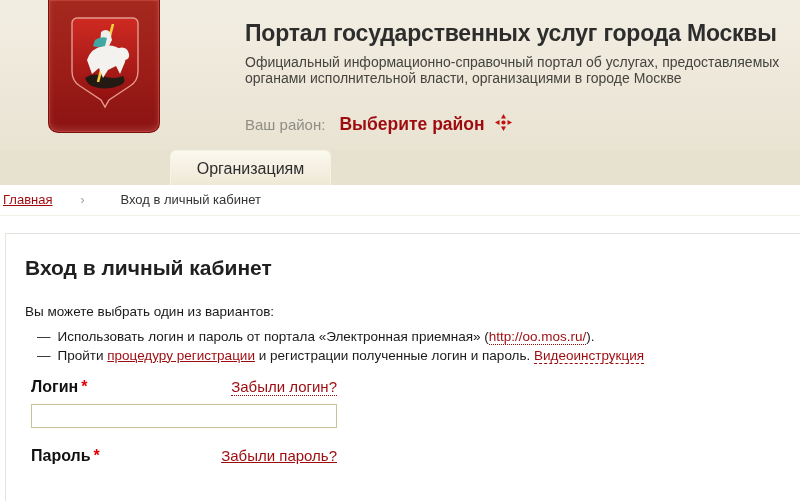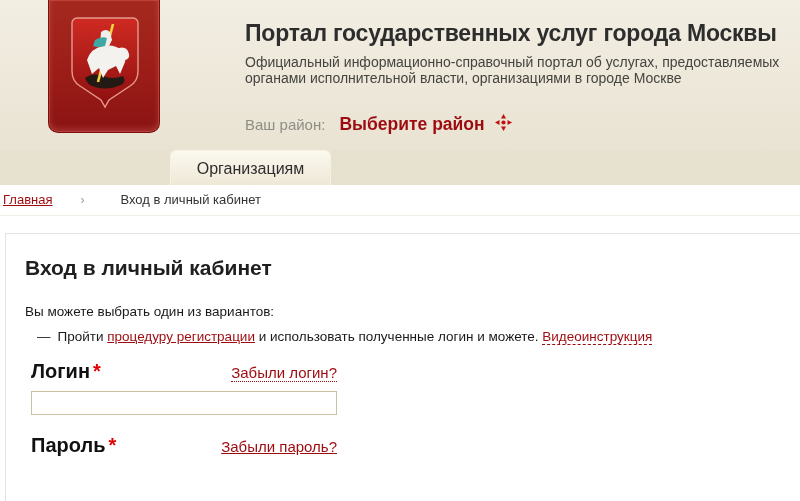--- a/index.html
+++ b/index.html
@@ -51,21 +51,21 @@
   .dash { margin-right:7px; }
   a.lnk { color:#9e0b0f; cursor:pointer; text-decoration:none; }
   a.lnk.solid  { text-decoration:underline; }
   a.lnk.dotted { border-bottom:1px dotted #9e0b0f; }
   a.lnk.dashed { border-bottom:1px dashed #9e0b0f; }
 
   
   .form { margin-top:13px; padding-left:6px; }
   .label-row { width:306px; display:flex; justify-content:space-between;
     align-items:baseline; }
-  .field-label { font-size:20px; font-weight:bold; color:#111; }
+  .field-label { font-size:16px; font-weight:bold; color:#111; }
   .req { color:#e20000; font-weight:bold; margin-left:3px; }
   .forgot { font-size:15px; }
   .text-input { display:block; margin-top:8px; width:306px; height:24px;
     border:1px solid #c9c2a0; background:#fff; font-size:14px; padding:0 6px;
     outline:none; }
   .row2 { margin-top:19px; }
 </style>
 </head>
 <body>
 
@@ -124,21 +124,24 @@
 <div class="breadcrumb">
   <a class="crumb-home">Главная</a><span class="crumb-sep">›</span><span class="crumb-current">Вход в личный кабинет</span>
 </div>
 
 <div class="content-box">
   <div class="page-heading">Вход в личный кабинет</div>
   <div class="intro">Вы можете выбрать один из вариантов:</div>
 
   <div class="options">
     <div class="opt">
-      <span class="dash">—</span><span>Пройти </span><a class="lnk solid">процедуру регистрации</a><span> и использовать полученные логин и можете. </span><a class="lnk dashed">Видеоинструкция</a>
+      <span class="dash">—</span><span>Использовать логин и пароль от портала «Электронная приемная» (</span><a class="lnk dotted">http://oo.mos.ru/</a><span>).</span>
+    </div>
+    <div class="opt">
+      <span class="dash">—</span><span>Пройти </span><a class="lnk solid">процедуру регистрации</a><span> и регистрации полученные логин и пароль. </span><a class="lnk dashed">Видеоинструкция</a>
     </div>
   </div>
 
   <div class="form">
     <div class="label-row">
       <span class="field-label"><span>Логин</span><span class="req">*</span></span>
       <a class="lnk dotted forgot">Забыли логин?</a>
     </div>
     <input class="text-input" type="text" value="" style="">
 

